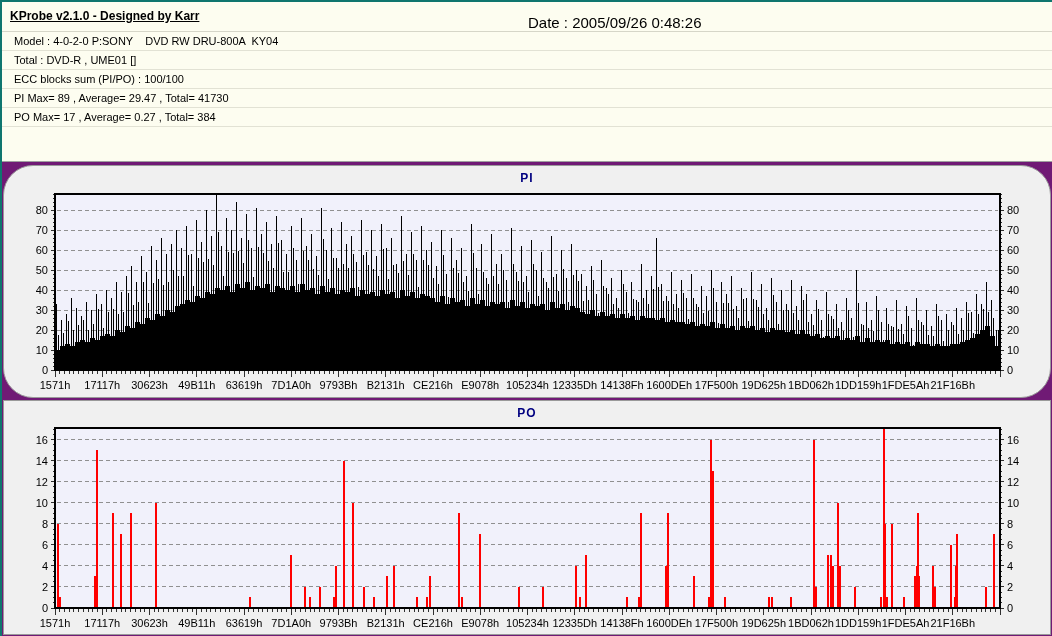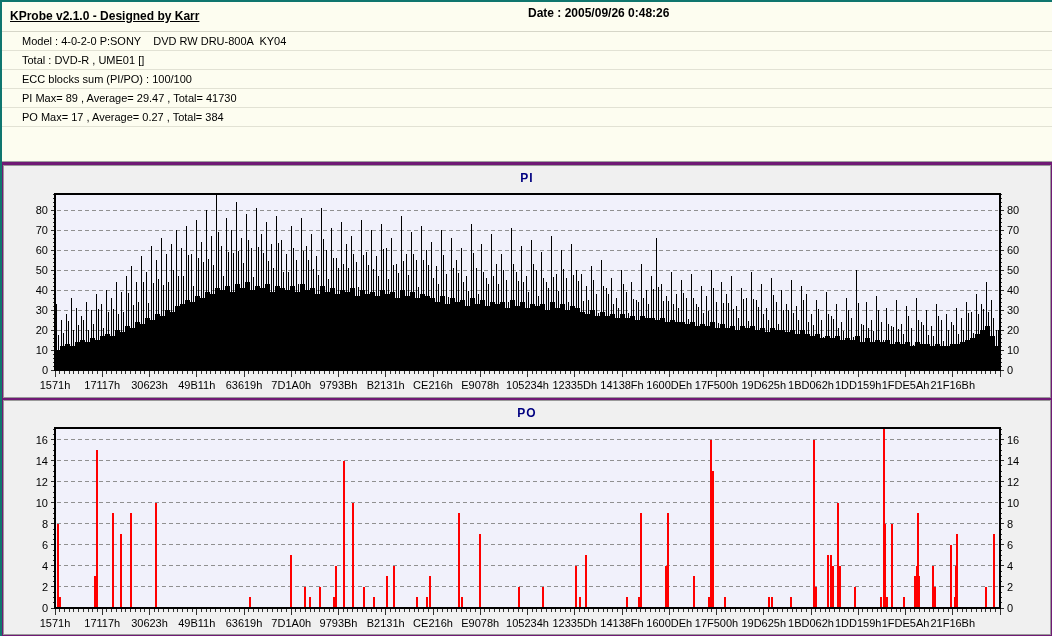--- a/index.html
+++ b/index.html
@@ -12,31 +12,31 @@
   .report-header {
     position:absolute; top:0; left:0; width:100%; height:160px;
     background:#fdfdf0; border-bottom:1px solid #a0a0a0; box-sizing:border-box;
   }
   .title-row { position:relative; height:29px; border-bottom:1px solid #d6d6c8; }
   .app-title {
     position:absolute; left:8px; top:7px;
     font-size:12px; font-weight:bold; text-decoration:underline; color:#000;
     white-space:pre;
   }
-  .date-label { position:absolute; left:526px; top:4px; font-size:12px; color:#000; white-space:pre;font-weight:bold; }
+  .date-label { position:absolute; left:526px; top:12px; font-size:15px; color:#000; white-space:pre; }
   .info-line {
-    height:18px; line-height:18px; padding-left:20px;
+    height:18px; line-height:18px; padding-left:12px;
     font-size:11px; color:#000; white-space:pre;
     border-bottom:1px solid #e2e2d4;
   }
   .panel {
     position:absolute; left:1px; width:1046px;
     background:#f0f0f0; border:1px solid #9a9a9a;
   }
-  #pi-panel { top:163px; height:231px; }
+  #pi-panel { top:163px; height:231px;border-radius:30px; }
   #po-panel { top:398px; height:233px; }
   .panel-title {
     position:absolute; top:5px; left:0; width:100%; text-align:center;
     color:#000080; font-weight:bold; font-size:12px; letter-spacing:1px;
     z-index:2;
   }
   .chart-svg-holder { position:absolute; top:0; left:0; width:100%; height:100%; }
   svg { display:block; }
 </style>
 </head>

